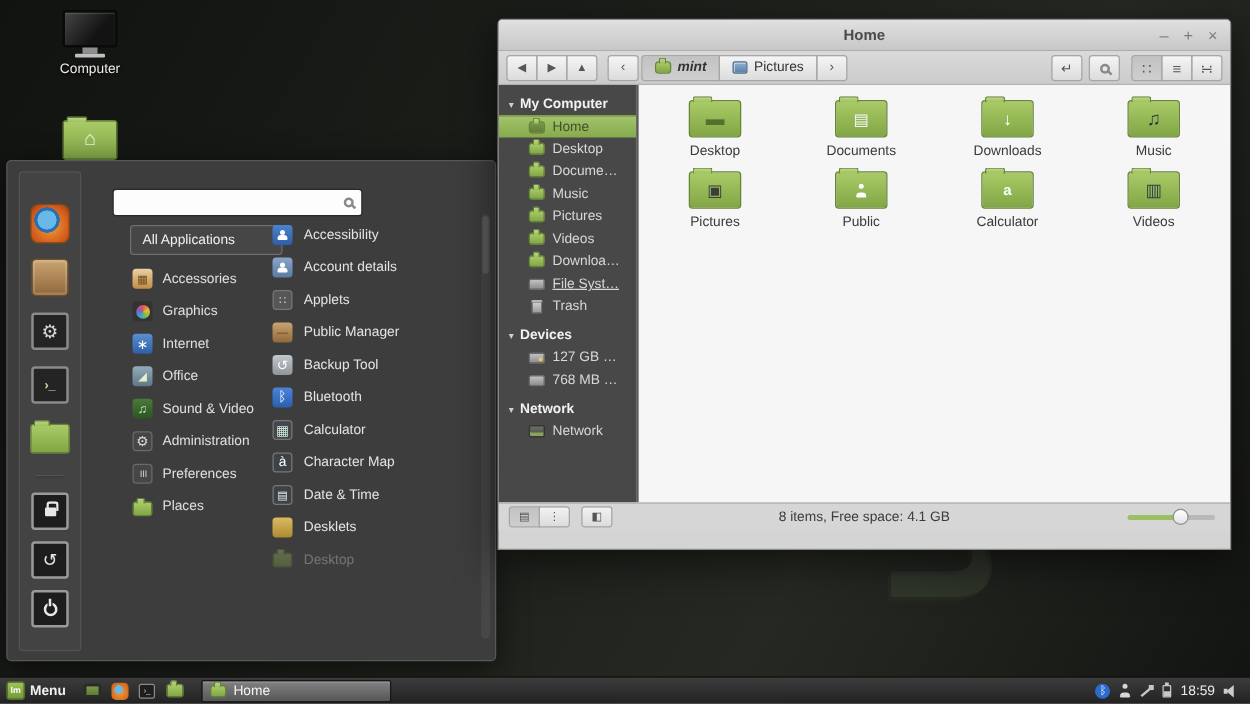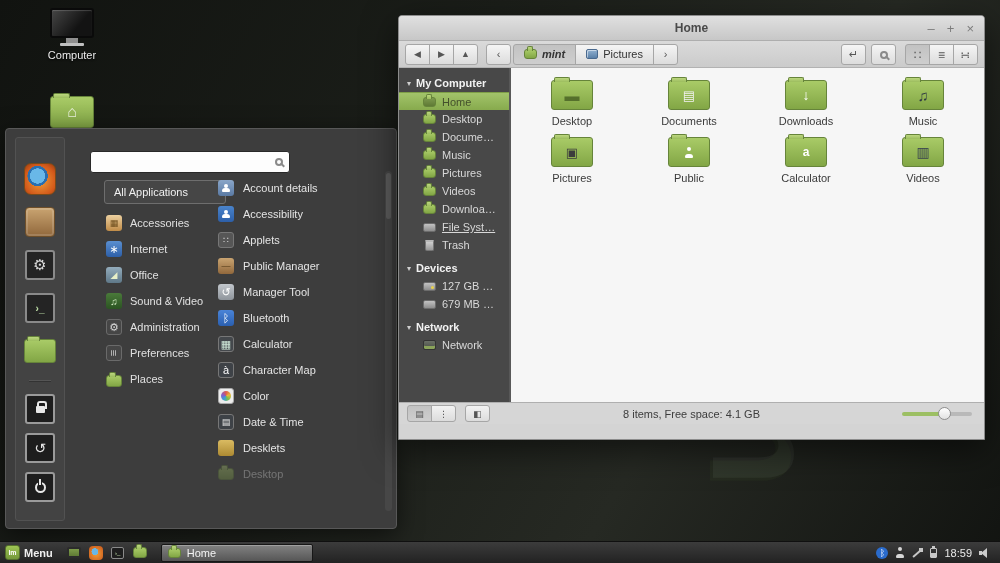--- a/index.html
+++ b/index.html
@@ -306,20 +306,24 @@
       <span class="mag"></span>
     </div>
 
     <div class="cat-col">
       <div class="allapps">All Applications</div>
       <div class="cat-row">
         <span class="cic ic-accessories">▦</span>
         <span>Accessories</span>
         </div>
       <div class="cat-row">
+        <span class="cic ic-graphics"></span>
+        <span>Graphics</span>
+        </div>
+      <div class="cat-row">
         <span class="cic ic-internet">∗</span>
         <span>Internet</span>
         </div>
       <div class="cat-row">
         <span class="cic ic-office">◢</span>
         <span>Office</span>
         </div>
       <div class="cat-row">
         <span class="cic ic-sound">♫</span>
         <span>Sound &amp; Video</span>
@@ -335,58 +339,54 @@
         <span>Preferences</span>
         </div>
       <div class="cat-row">
         <span class="folder cfolder"></span>
         <span>Places</span>
         </div>
     </div>
 
     <div class="app-col">
       <div class="app-row">
+        <span class="aic ic-accessibility">
+            <span class="person"></span>
+          </span>
+        <span>Accessibility</span>
+        </div>
+      <div class="app-row">
         <span class="aic ic-account">
             <span class="person"></span>
           </span>
         <span>Account details</span>
         </div>
       <div class="app-row">
-        <span class="aic ic-accessibility">
-            <span class="person"></span>
-          </span>
-        <span>Accessibility</span>
-        </div>
-      <div class="app-row">
         <span class="aic ic-applets">∷</span>
         <span>Applets</span>
         </div>
       <div class="app-row">
         <span class="aic ic-archive">—</span>
         <span>Public Manager</span>
         </div>
       <div class="app-row">
         <span class="aic ic-backup">↺</span>
-        <span>Manager Tool</span>
+        <span>Backup Tool</span>
         </div>
       <div class="app-row">
         <span class="aic ic-bluetooth">ᛒ</span>
         <span>Bluetooth</span>
         </div>
       <div class="app-row">
         <span class="aic ic-calculator">▦</span>
         <span>Calculator</span>
         </div>
       <div class="app-row">
         <span class="aic ic-charmap">à</span>
         <span>Character Map</span>
-        </div>
-      <div class="app-row">
-        <span class="aic ic-color"></span>
-        <span>Color</span>
         </div>
       <div class="app-row">
         <span class="aic ic-datetime">▤</span>
         <span>Date &amp; Time</span>
         </div>
       <div class="app-row">
         <span class="aic ic-desklets"></span>
         <span>Desklets</span>
         </div>
       <div class="app-row faded">
@@ -488,21 +488,21 @@
         <div class="sec-head" style="margin-top:4px;">
           <span class="arr">▾</span>
           <span class="txt">Devices</span>
         </div>
         <div class="srow">
           <span class="sdrive dot"></span>
           <span>127 GB …</span>
           </div>
         <div class="srow">
           <span class="sdrive"></span>
-          <span>679 MB …</span>
+          <span>768 MB …</span>
           </div>
 
         <div class="sec-head" style="margin-top:4px;">
           <span class="arr">▾</span>
           <span class="txt">Network</span>
         </div>
         <div class="srow">
           <span class="snet"></span>
           <span>Network</span>
           </div>

